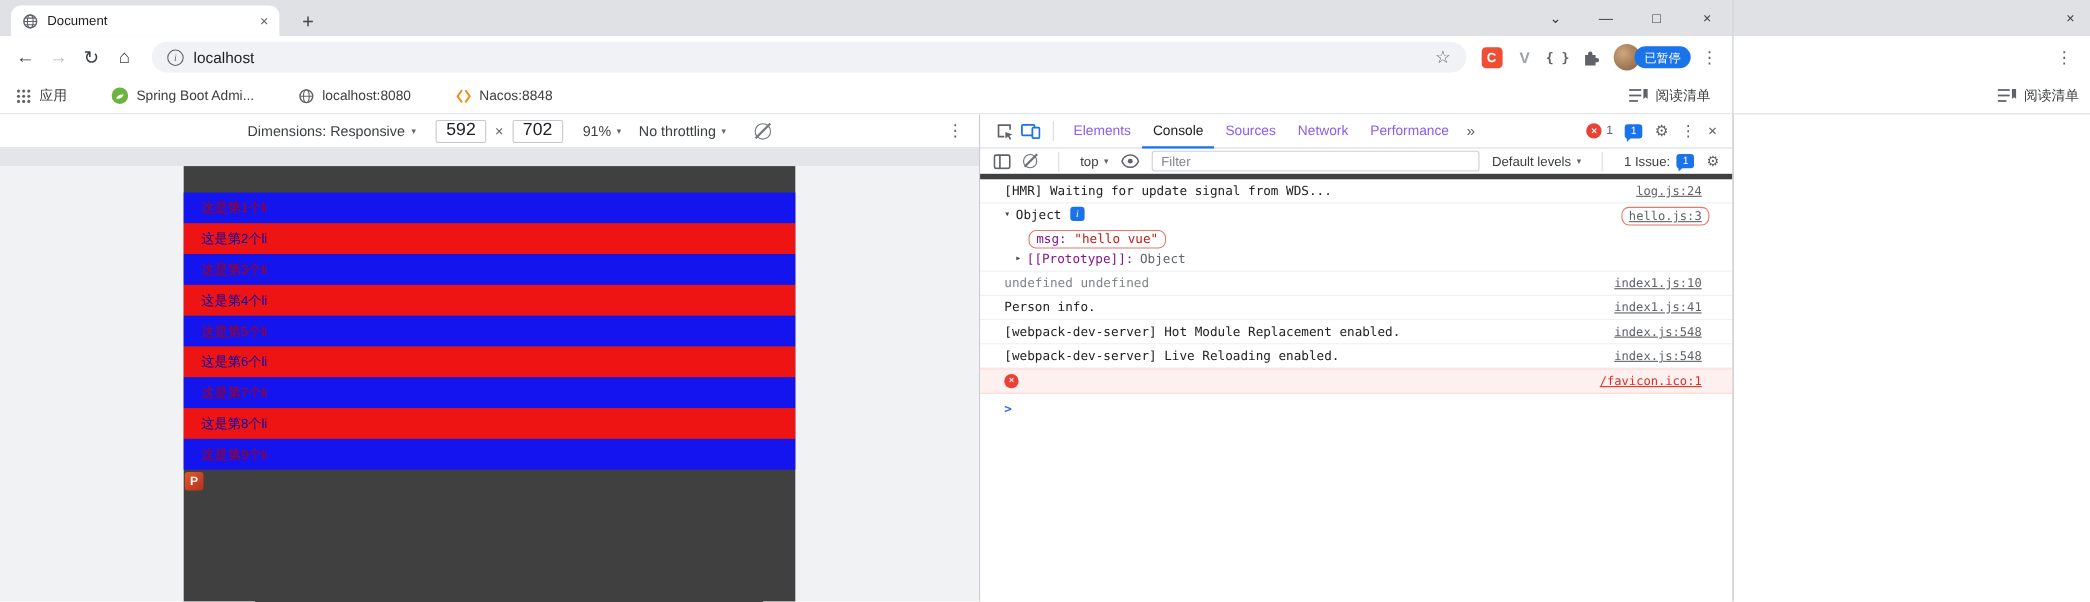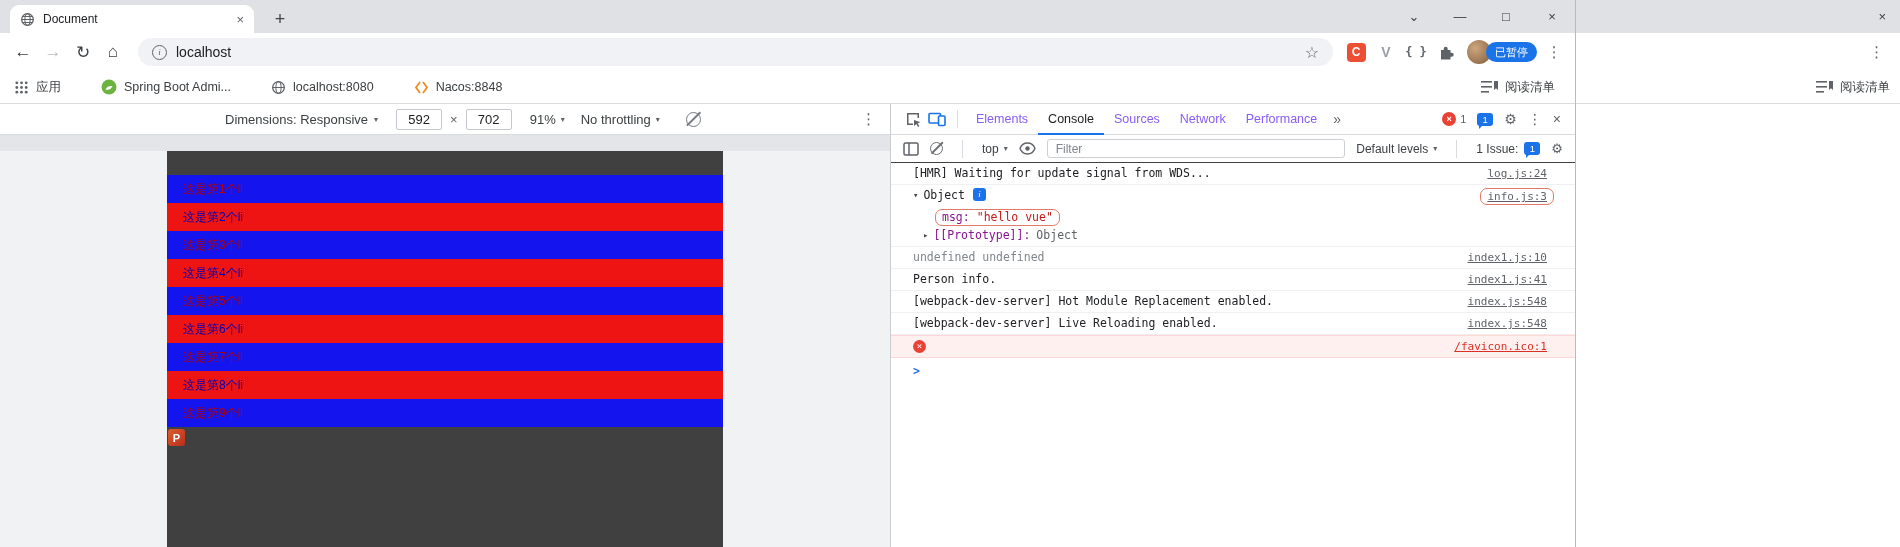--- a/index.html
+++ b/index.html
@@ -50,21 +50,21 @@
     font-size:12.5px;color:#3c4043}
   .bm{display:flex;align-items:center;gap:7px;margin-right:40px;white-space:nowrap}
   .reading{margin-left:auto;display:flex;align-items:center;gap:7px;margin-right:6px}
 
   
   .device-toolbar{position:absolute;left:0;top:104px;width:890px;height:31px;background:#fff;
     border-bottom:1px solid #d8dbdf;display:flex;align-items:center;font-size:13px;color:#3c4043}
   .dims{margin-left:225px;display:flex;gap:6px;align-items:center}
   .caret{font-size:8px;color:#5f6368}
   .dim-input{width:46px;height:21px;border:1px solid #c5c9cd;border-radius:2px;text-align:center;
-    font-size:13px;color:#202124;background:#fff;font-family:inherit}
+    font-size:16px;color:#202124;background:#fff;font-family:inherit}
   .in1{margin-left:18px}.in2{margin-left:8px}
   .dim-x{margin-left:8px;color:#5f6368}
   .zoom{margin-left:18px;display:flex;gap:5px;align-items:center}
   .throttle{margin-left:16px;display:flex;gap:5px;align-items:center}
   .rotate{margin-left:26px;width:15px;height:15px;border:1.6px solid #757a80;border-radius:50%;position:relative}
   .rotate::after{content:"";position:absolute;left:-3px;top:5.2px;width:19px;height:1.6px;
     background:#757a80;transform:rotate(-45deg)}
   .devbar-kebab{margin-left:auto;margin-right:14px;color:#5f6368;font-size:15px}
 
   
@@ -90,21 +90,21 @@
   .dt-right{margin-left:auto;display:flex;align-items:center;gap:11px;padding-right:4px}
   .err-badge{display:flex;align-items:center;gap:4px;font-size:11px;color:#5f6368}
   .err-circle{width:14px;height:14px;border-radius:50%;background:#e94235;color:#fff;font-size:9px;
     font-weight:bold;display:flex;align-items:center;justify-content:center;flex:none}
   .bubble{min-width:16px;height:13px;background:#1a73e8;border-radius:3px;color:#fff;font-size:9.5px;
     display:flex;align-items:center;justify-content:center;position:relative;padding:0 3px;flex:none}
   .bubble::after{content:"";position:absolute;left:2px;bottom:-3px;
     border:2px solid transparent;border-top-color:#1a73e8;border-left-color:#1a73e8}
   .dticon2{color:#5f6368;font-size:14px}
 
-  .console-toolbar{height:28px;border-bottom:1px solid #404040;display:flex;align-items:center;
+  .console-toolbar{height:28px;border-bottom:5px solid #404040;display:flex;align-items:center;
     padding:0 12px;font-size:12px;color:#3c4043;gap:11px}
   .ct-icon{display:flex;align-items:center;justify-content:center;flex:none}
   .nocircle{width:13px;height:13px;border:1.6px solid #6b7075;border-radius:50%;position:relative;flex:none}
   .nocircle::after{content:"";position:absolute;left:-2px;top:4.4px;width:16px;height:1.6px;
     background:#6b7075;transform:rotate(-45deg)}
   .ct-select{display:flex;align-items:center;gap:5px;white-space:nowrap}
   .filter{flex:1;height:19px;border:1px solid #ccd0d5;border-radius:3px;padding:0 8px;
     font-size:12px;color:#202124;font-family:inherit;min-width:0;background:#fff}
   .filter::placeholder{color:#80868b}
   .issues{display:flex;align-items:center;gap:6px;white-space:nowrap}
@@ -366,21 +366,21 @@
 
   <div class="console-log">
     <div class="crow">
       <span class="ctext">[HMR] Waiting for update signal from WDS...</span>
       <span class="csrc">log.js:24</span>
     </div>
     <div class="crow nb">
       <span class="tri">▾</span>
       <span class="ctext">Object</span>
       <span class="info-badge">i</span>
-      <span class="csrc boxed">info.js:3</span>
+      <span class="csrc boxed">hello.js:3</span>
     </div>
     <div class="crow nb kvrow">
       <span class="kvbox"><span class="okey">msg:</span><span class="ostr">"hello vue"</span></span>
     </div>
     <div class="crow proto-row">
       <span class="tri">▸</span>
       <span class="okey">[[Prototype]]:</span>
       <span class="oval">Object</span>
     </div>
     <div class="crow">

